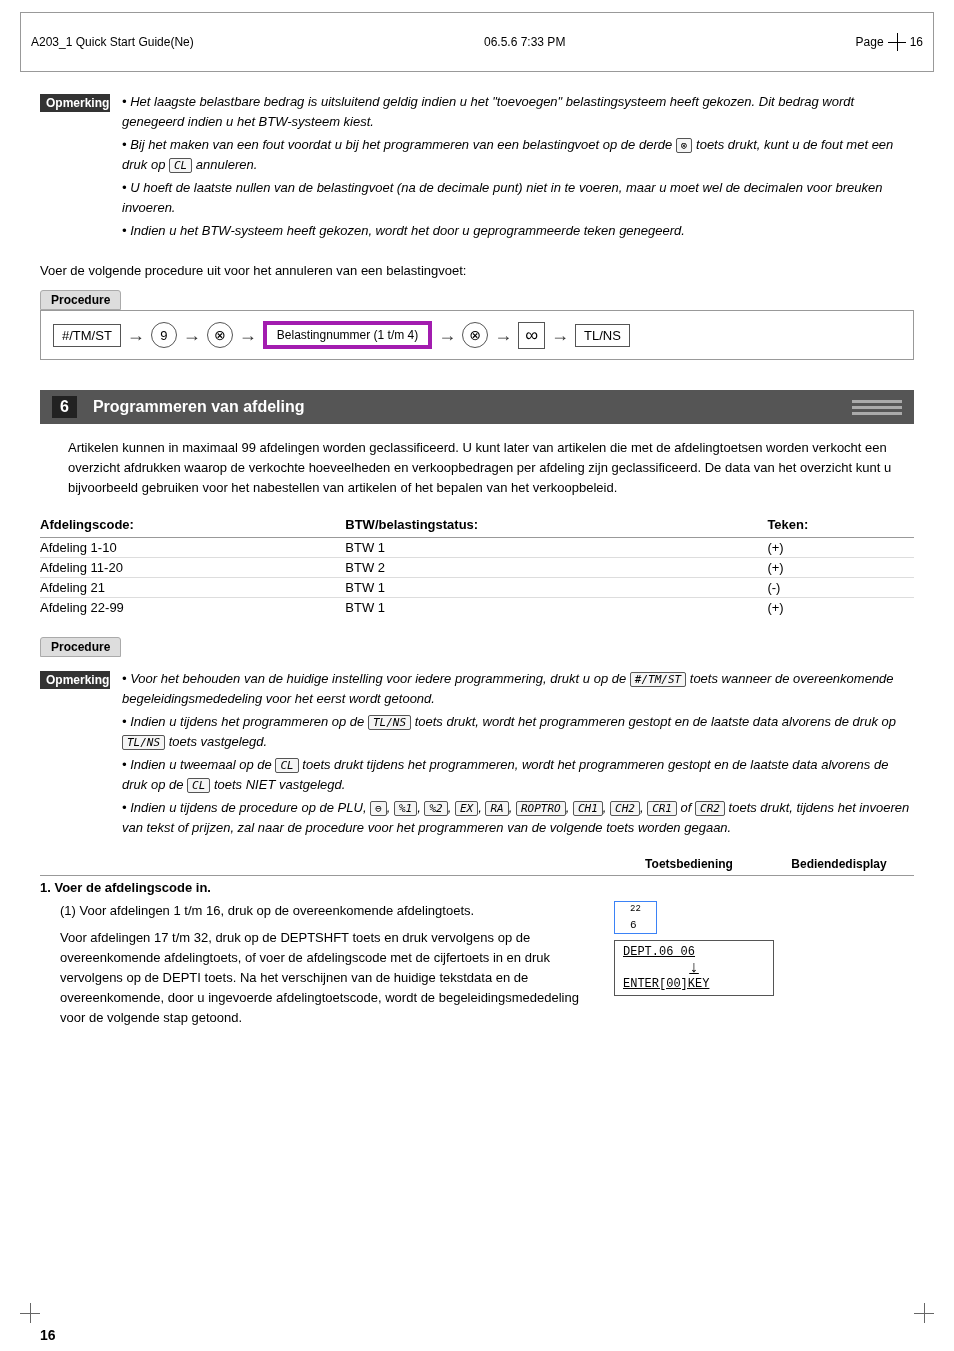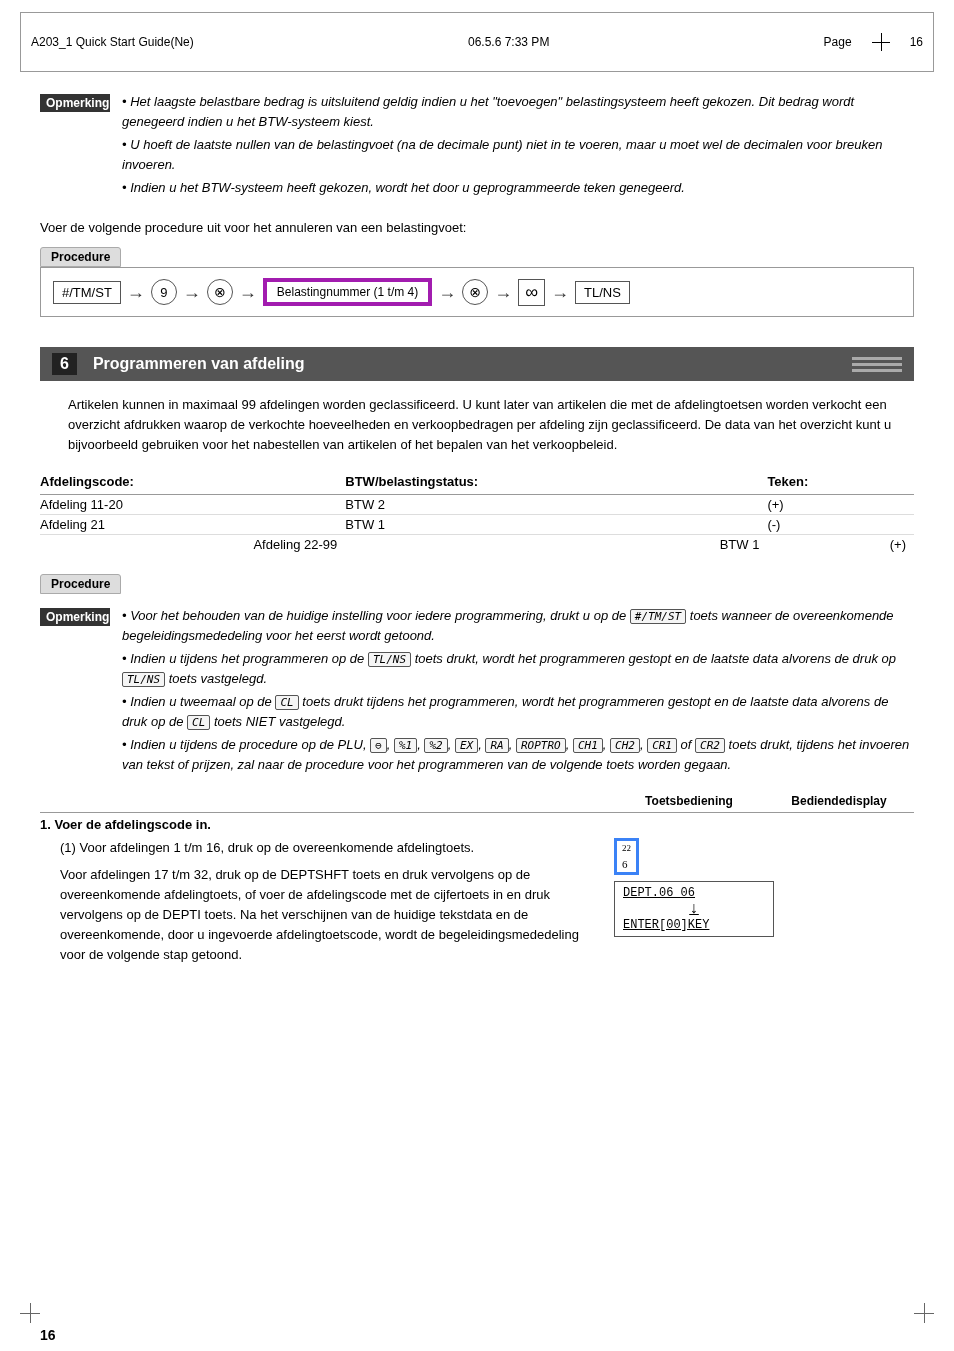--- a/index.html
+++ b/index.html
@@ -29,21 +29,21 @@
       border: 1px solid #999;
       margin: 12px 20px 0 20px;
       padding: 20px 10px;
       font-size: 12px;
     }
     .header-bar .title { font-weight: normal; }
     .header-bar .date { }
     .header-bar .page-info {
       display: flex;
       align-items: center;
-      gap: 20px;
+      gap: 4px;
     }
     .crosshair {
       display: inline-block;
       width: 18px;
       height: 18px;
       position: relative;
     }
     .crosshair::before {
       content: '';
       position: absolute;
@@ -226,21 +226,21 @@
     .dept-table th {
       font-weight: bold;
       text-align: left;
       padding: 3px 8px 5px 0;
       border-bottom: 1px solid #999;
     }
     .dept-table td {
       padding: 2px 8px 2px 0;
       border-bottom: 1px solid #ddd;
     }
-    .dept-table tr:last-child td { border-bottom: none; text-align: right; }
+    .dept-table tr:last-child td { border-bottom: none; }
     .step-col-headers {
       display: grid;
       grid-template-columns: 1fr 300px;
       gap: 20px;
       font-weight: bold;
       font-size: 12px;
       text-align: center;
       margin-bottom: 4px;
       border-bottom: 1px solid #999;
       padding-bottom: 4px;
@@ -294,24 +294,24 @@
       border: 1px solid #555;
       border-radius: 2px;
       padding: 0 4px;
       font-size: 11px;
       background: #f5f5f5;
       font-family: monospace;
       white-space: nowrap;
     }
 
     .dept-6-key {
-      border: 3px solid #3b82f6;
-      padding: 2px 5px;
+      border: 1px solid #3b82f6;
+      padding: 2px 15px;
       font-size: 11px;
-      font-family: Liberation Serif, serif;
+      font-family: Liberation Mono, monospace;
       position: relative;
       display: inline-block;
     }
     .dept-6-key sup { font-size: 9px; }
 
     .right-col-wrap {
       display: flex;
       flex-direction: column;
       align-items: flex-start;
       gap: 6px;
@@ -359,20 +359,21 @@
       <span>16</span>
     </span>
   </div>
 
   <div class="content">
 
     <div class="opmerking-box">
       <div class="opmerking-label">Opmerking</div>
       <div class="opmerking-text">
         <p>Het laagste belastbare bedrag is uitsluitend geldig indien u het "toevoegen" belastingsysteem heeft gekozen. Dit bedrag wordt genegeerd indien u het BTW-systeem kiest.</p>
+        <p>Bij het maken van een fout voordat u bij het programmeren van een belastingvoet op de derde <span class="inline-key">⊗</span> toets drukt, kunt u de fout met een druk op <span class="inline-key">CL</span> annuleren.</p>
         <p>U hoeft de laatste nullen van de belastingvoet (na de decimale punt) niet in te voeren, maar u moet wel de decimalen voor breuken invoeren.</p>
         <p>Indien u het BTW-systeem heeft gekozen, wordt het door u geprogrammeerde teken genegeerd.</p>
       </div>
     </div>
 
     <div class="intro-text">Voer de volgende procedure uit voor het annuleren van een belastingvoet:</div>
 
     <div>
       <span class="procedure-label">Procedure</span>
       <div class="flow-diagram">
@@ -406,20 +407,25 @@
 
     <table class="dept-table">
       <thead>
         <tr>
           <th>Afdelingscode:</th>
           <th>BTW/belastingstatus:</th>
           <th>Teken:</th>
         </tr>
       </thead>
       <tbody>
+        <tr>
+          <td>Afdeling 1-10</td>
+          <td>BTW 1</td>
+          <td>(+)</td>
+        </tr>
         <tr>
           <td>Afdeling 11-20</td>
           <td>BTW 2</td>
           <td>(+)</td>
         </tr>
         <tr>
           <td>Afdeling 21</td>
           <td>BTW 1</td>
           <td>(-)</td>
         </tr>

